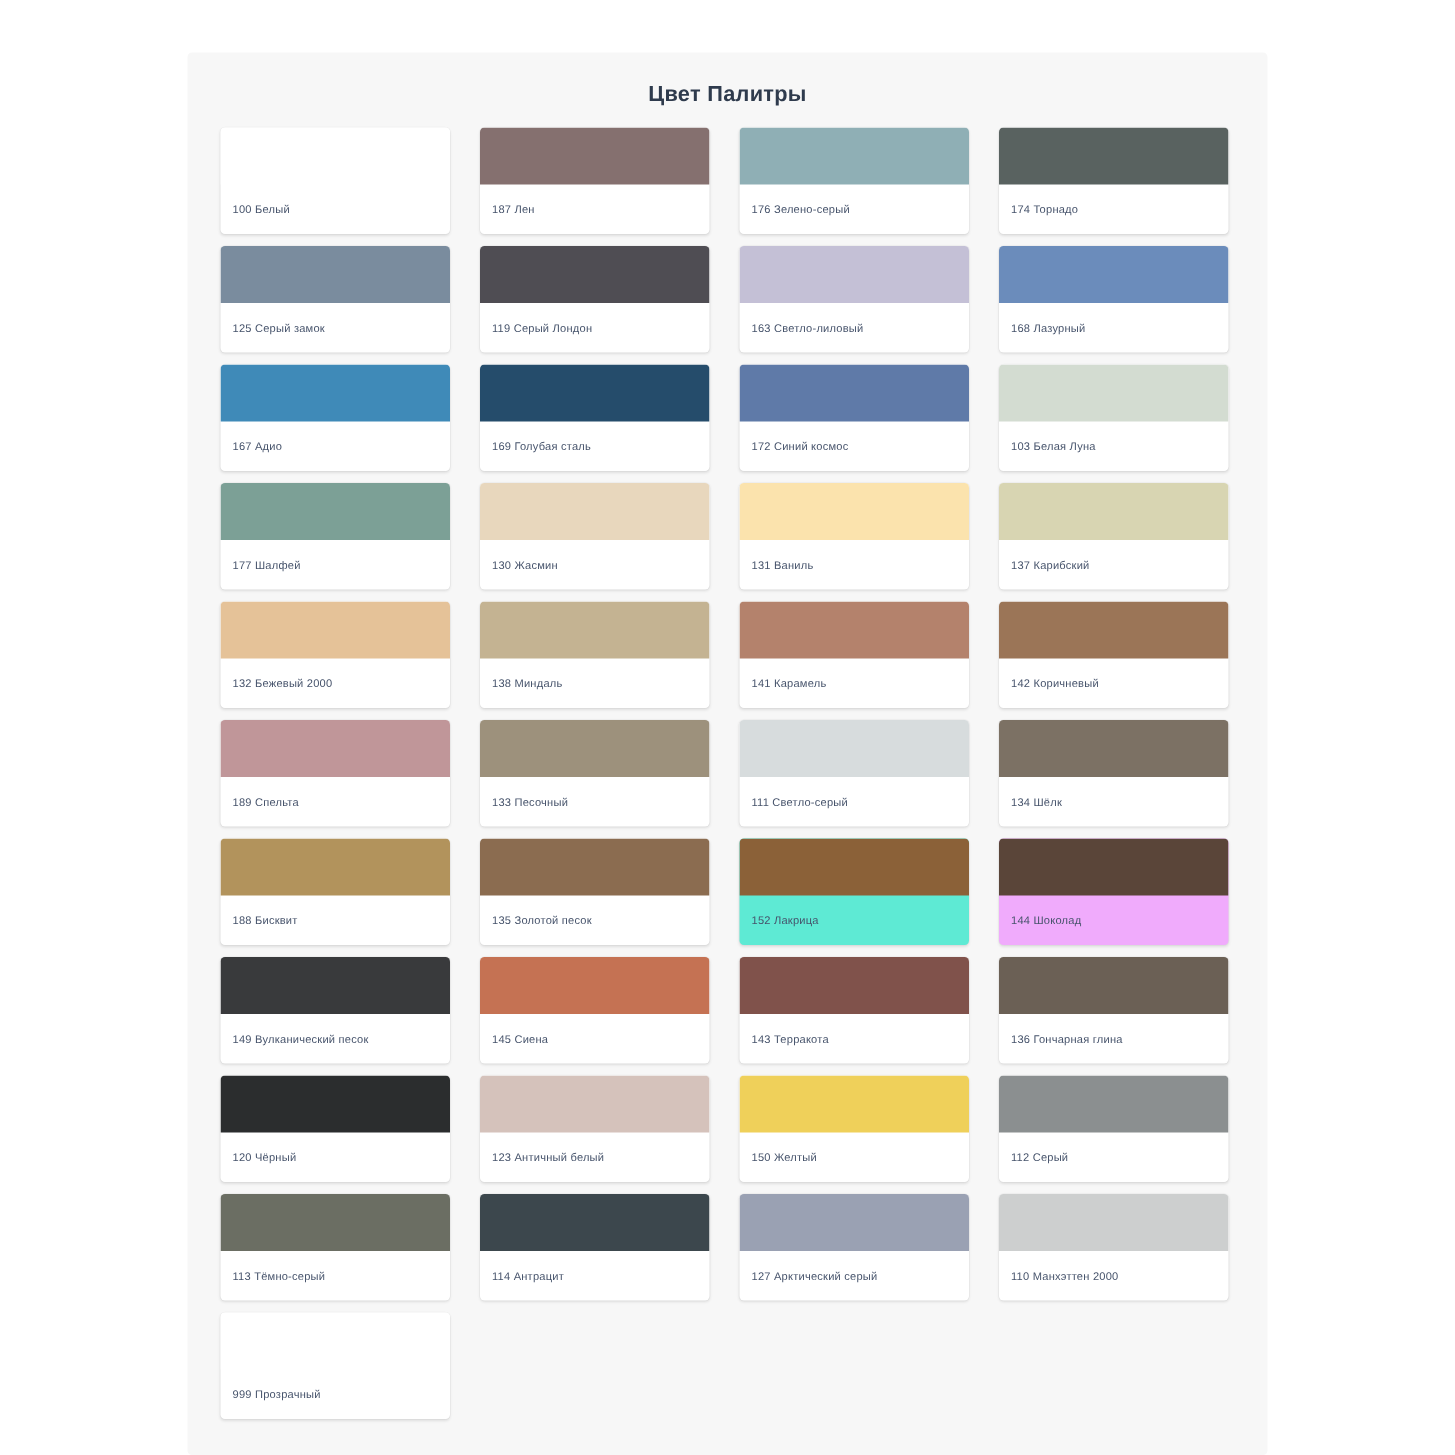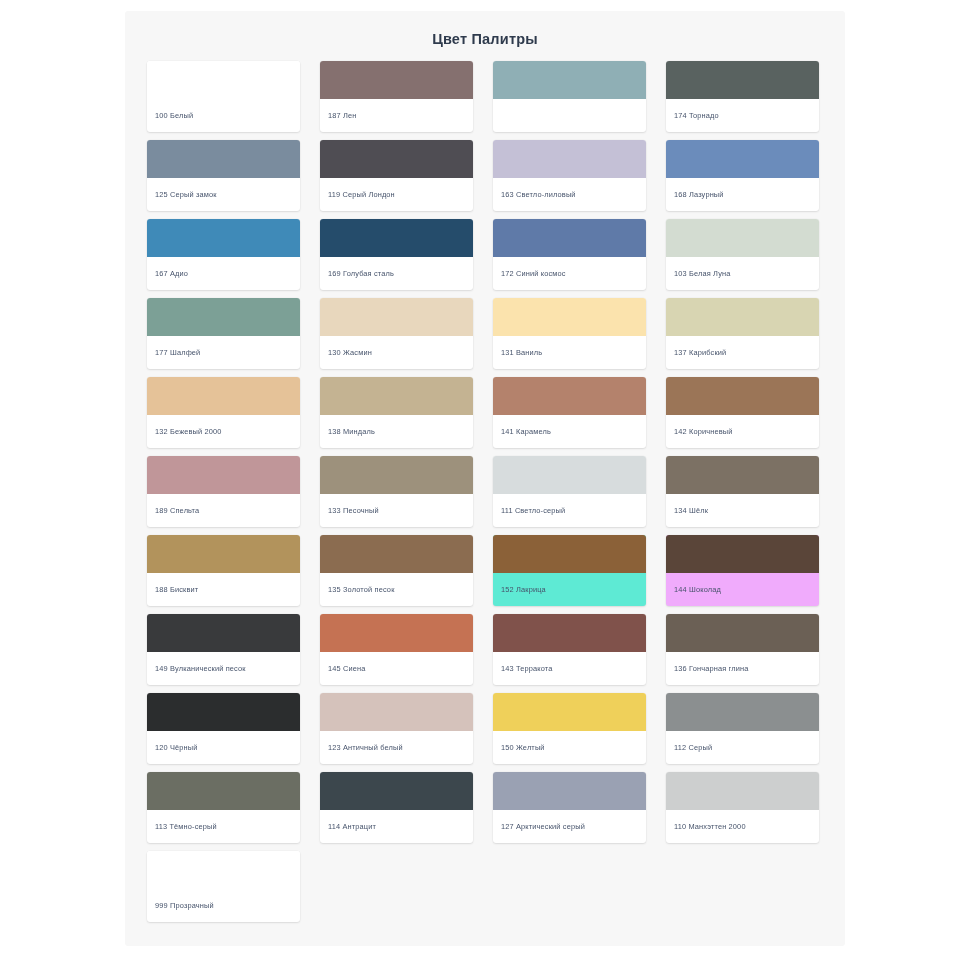--- a/index.html
+++ b/index.html
@@ -12,21 +12,21 @@
     width: 970px;
     height: 970px;
     background: #ffffff;
     font-family: "Liberation Sans", "DejaVu Sans", sans-serif;
     overflow: hidden;
   }
 
   #palette-page {
     position: absolute;
     left: 125px;
-    top: 11px;
+    top: 35px;
     width: 720px;
     height: 935px;
     background: #f7f7f7;
     border-radius: 3px;
     padding: 0;
   }
 
   #palette-title {
     text-align: center;
     font-size: 14.5px;
@@ -88,20 +88,21 @@
       <div class="swatch-card" style="background: rgb(255, 255, 255);">
         <div class="swatch-color" style="background-color: rgb(255, 255, 255);"></div>
         <div class="swatch-label" style="color: rgb(70, 83, 107);">100 Белый</div>
       </div>
       <div class="swatch-card" style="background: rgb(255, 255, 255);">
         <div class="swatch-color" style="background-color: rgb(133, 112, 111);"></div>
         <div class="swatch-label" style="color: rgb(70, 83, 107);">187 Лен</div>
       </div>
       <div class="swatch-card" style="background: rgb(255, 255, 255);">
         <div class="swatch-color" style="background-color: rgb(143, 175, 181);"></div>
+        <div class="swatch-label" style="color: rgb(70, 83, 107);">176 Зелено-серый</div>
       </div>
       <div class="swatch-card" style="background: rgb(255, 255, 255);">
         <div class="swatch-color" style="background-color: rgb(89, 98, 96);"></div>
         <div class="swatch-label" style="color: rgb(70, 83, 107);">174 Торнадо</div>
       </div>
       <div class="swatch-card" style="background: rgb(255, 255, 255);">
         <div class="swatch-color" style="background-color: rgb(122, 140, 158);"></div>
         <div class="swatch-label" style="color: rgb(70, 83, 107);">125 Серый замок</div>
       </div>
       <div class="swatch-card" style="background: rgb(255, 255, 255);">

